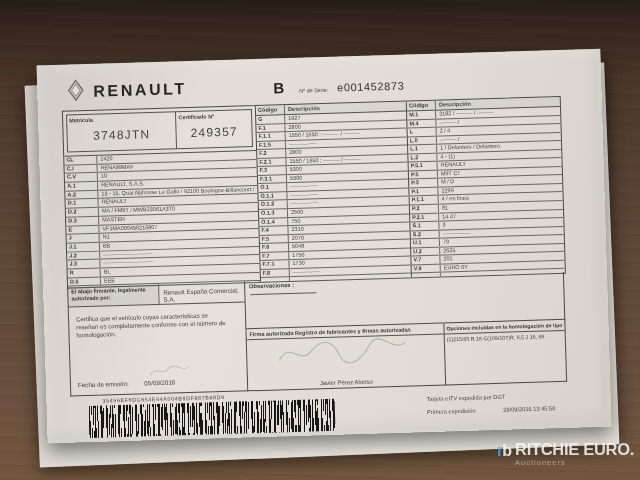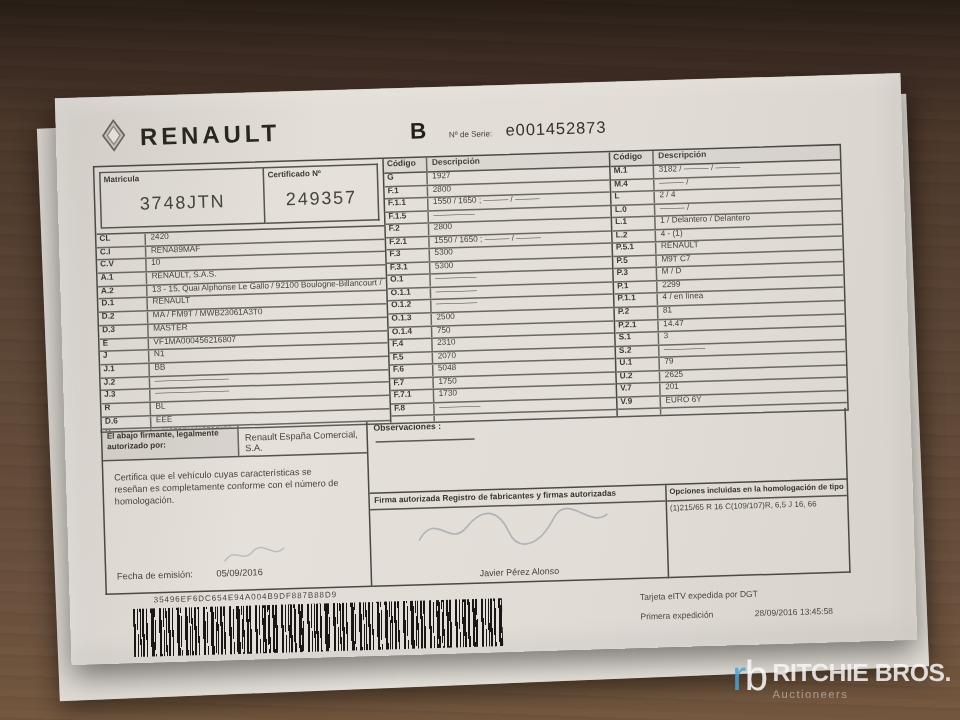--- a/index.html
+++ b/index.html
@@ -97,21 +97,21 @@
     background:
       repeating-linear-gradient(90deg,#151413 0 1.4px,transparent 1.4px 2.6px,#151413 2.6px 3.2px,transparent 3.2px 5.8px),
       repeating-linear-gradient(90deg,#151413 0 .8px,transparent .8px 4.3px);
     background-color:#e9e6e0;}
   .tarjeta-info{position:absolute;left:356px;top:8px;font-size:5.7px;color:#4a4942;}
   .tarjeta-info .row2{margin-top:7px;}
   .tarjeta-info .dt{margin-left:26px;}
 
   
   .watermark{position:absolute;right:6px;bottom:13px;display:flex;align-items:flex-start;z-index:5;}
-  .wm-rb{font-size:28px;line-height:22px;font-weight:normal;letter-spacing:-1px;}
+  .wm-rb{font-size:16px;line-height:22px;font-weight:bold;letter-spacing:-1px;}
   .wm-rb .r{color:rgba(74,167,224,.85);}
   .wm-rb .b{color:rgba(255,255,255,.88);}
   .wm-text{margin-left:4px;}
   .wm-name{font-size:16.5px;font-weight:bold;letter-spacing:-.3px;color:rgba(255,255,255,.85);line-height:18px;}
   .wm-sub{font-size:7.5px;color:rgba(255,255,255,.45);letter-spacing:1px;}
 
   .photo-tint{position:absolute;inset:0;background:rgba(112,82,52,.05);pointer-events:none;z-index:6;}
 </style>
 </head>
 <body>
@@ -514,19 +514,19 @@
           </div>
         </div>
       </div>
 
     </div>
   </div>
 
   <div class="watermark">
     <div class="wm-rb"><span class="r">r</span><span class="b">b</span></div>
     <div class="wm-text">
-      <div class="wm-name">RITCHIE BROS.</div>
+      <div class="wm-name">RITCHIE EURO.</div>
       <div class="wm-sub">Auctioneers</div>
     </div>
   </div>
 
   <div class="photo-tint"></div>
 </div>
 
 </body></html>

